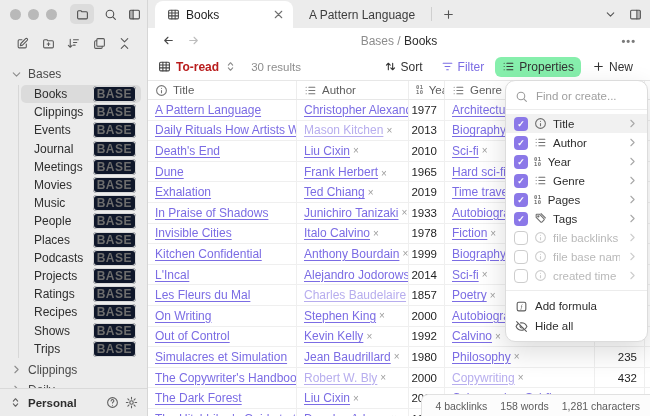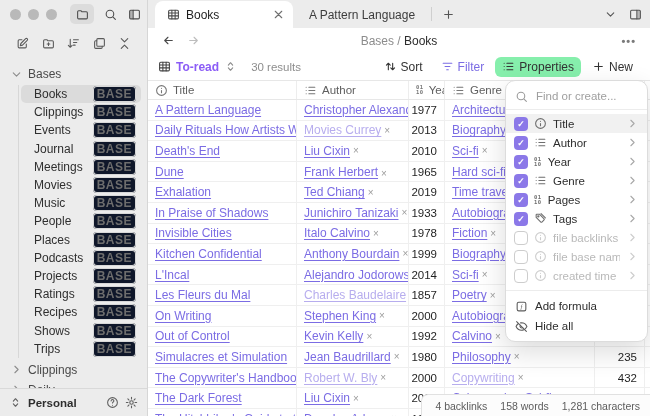--- a/index.html
+++ b/index.html
@@ -43,21 +43,21 @@
   .tab-new{height:27px;display:flex;align-items:center;padding:0 10px;color:#555;}
   .tab-right{position:absolute;right:8px;top:0;height:28px;display:flex;align-items:center;gap:12px;color:#555;}
   .content{flex:1;background:#fff;position:relative;display:flex;flex-direction:column;min-height:0;}
   .navrow{height:25px;flex:none;display:flex;align-items:center;padding:0 14px;position:relative;}
   .nav-arrow{display:flex;color:#4a4a4a;margin-right:12px;}
   .nav-arrow.disabled{color:#bdbdbd;}
   .breadcrumb{position:absolute;left:0;right:0;text-align:center;font-size:12px;color:#8c8c8c;pointer-events:none;}
   .breadcrumb .crumb-cur{color:#2c2c2c;}
   .more-dots{margin-left:auto;color:#7a7a7a;font-size:11px;letter-spacing:1px;font-weight:700;}
   .controls{height:27px;flex:none;display:flex;align-items:center;padding:0 10px;}
-  .view-btn{display:flex;align-items:center;gap:5px;color:#8b5cf6;font-size:12px;font-weight:700;}
+  .view-btn{display:flex;align-items:center;gap:5px;color:#b91c1c;font-size:12px;font-weight:700;}
   .view-btn .vb-icon{color:#444;display:flex;}
   .view-btn .vb-sel{color:#8a8a8a;display:flex;}
   .results{margin-left:14px;font-size:11.5px;color:#8d8d8d;}
   .ctl-right{margin-left:auto;display:flex;align-items:center;gap:4px;}
   .ctl-btn{display:flex;align-items:center;gap:4px;font-size:12px;color:#333;padding:3px 7px;border-radius:6px;}
   .ctl-btn .ci{display:flex;}
   .ctl-btn.purple{color:#7b6ce4;}
   .ctl-btn.pill{background:#86efac;}
   
   .table{flex:1;overflow:hidden;position:relative;font-size:12px;}
@@ -465,21 +465,21 @@
               </div>
               <div class="cell w-pages c-num"></div>
               <div class="cell w-tags"></div>
             </div>
             <div class="trow">
               <div class="cell w-title">
                 <a class="link">Daily Rituals How Artists Work</a>
               </div>
               <div class="cell w-author">
                 <span style="display: inline-flex; align-items: center;">
-                  <a class="link unresolved">Movies Currey</a>
+                  <a class="link unresolved">Mason Kitchen</a>
                   <span class="x">×</span>
                 </span>
               </div>
               <div class="cell w-year c-num">2013</div>
               <div class="cell w-genre">
                 <span style="display: inline-flex; align-items: center;">
                   <a class="link">Biography</a>
                   <span class="x">×</span>
                 </span>
               </div>

